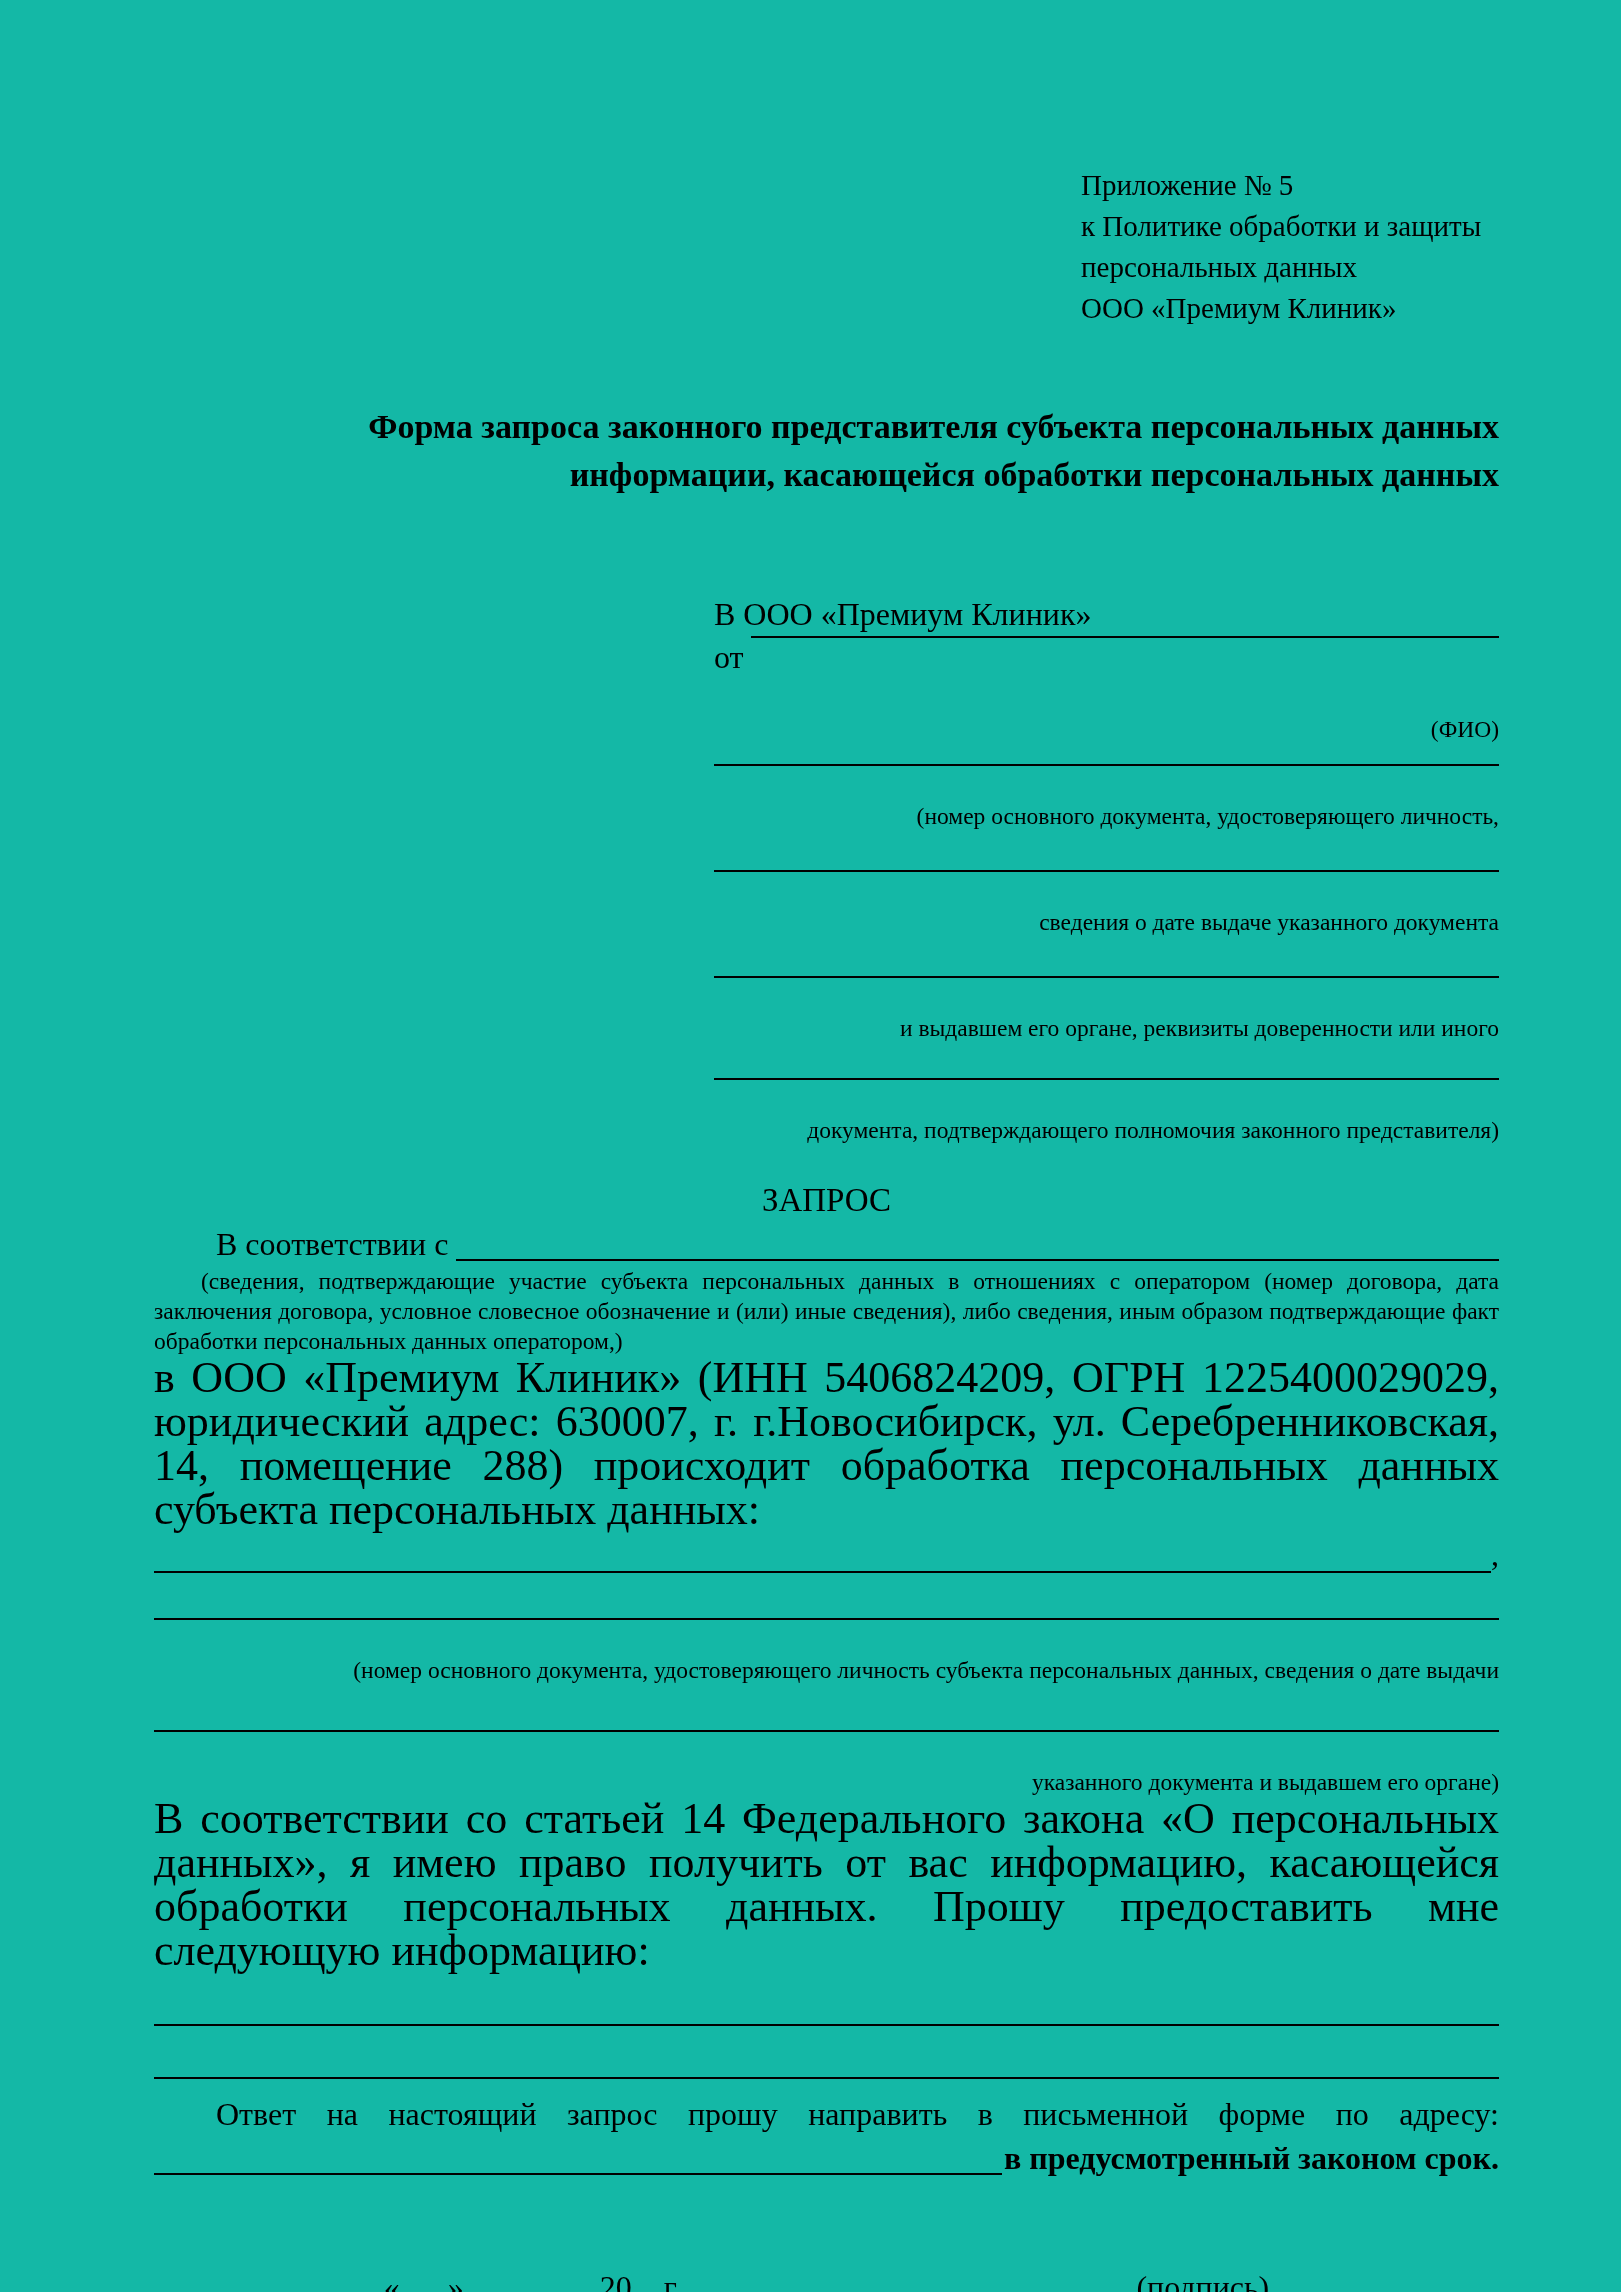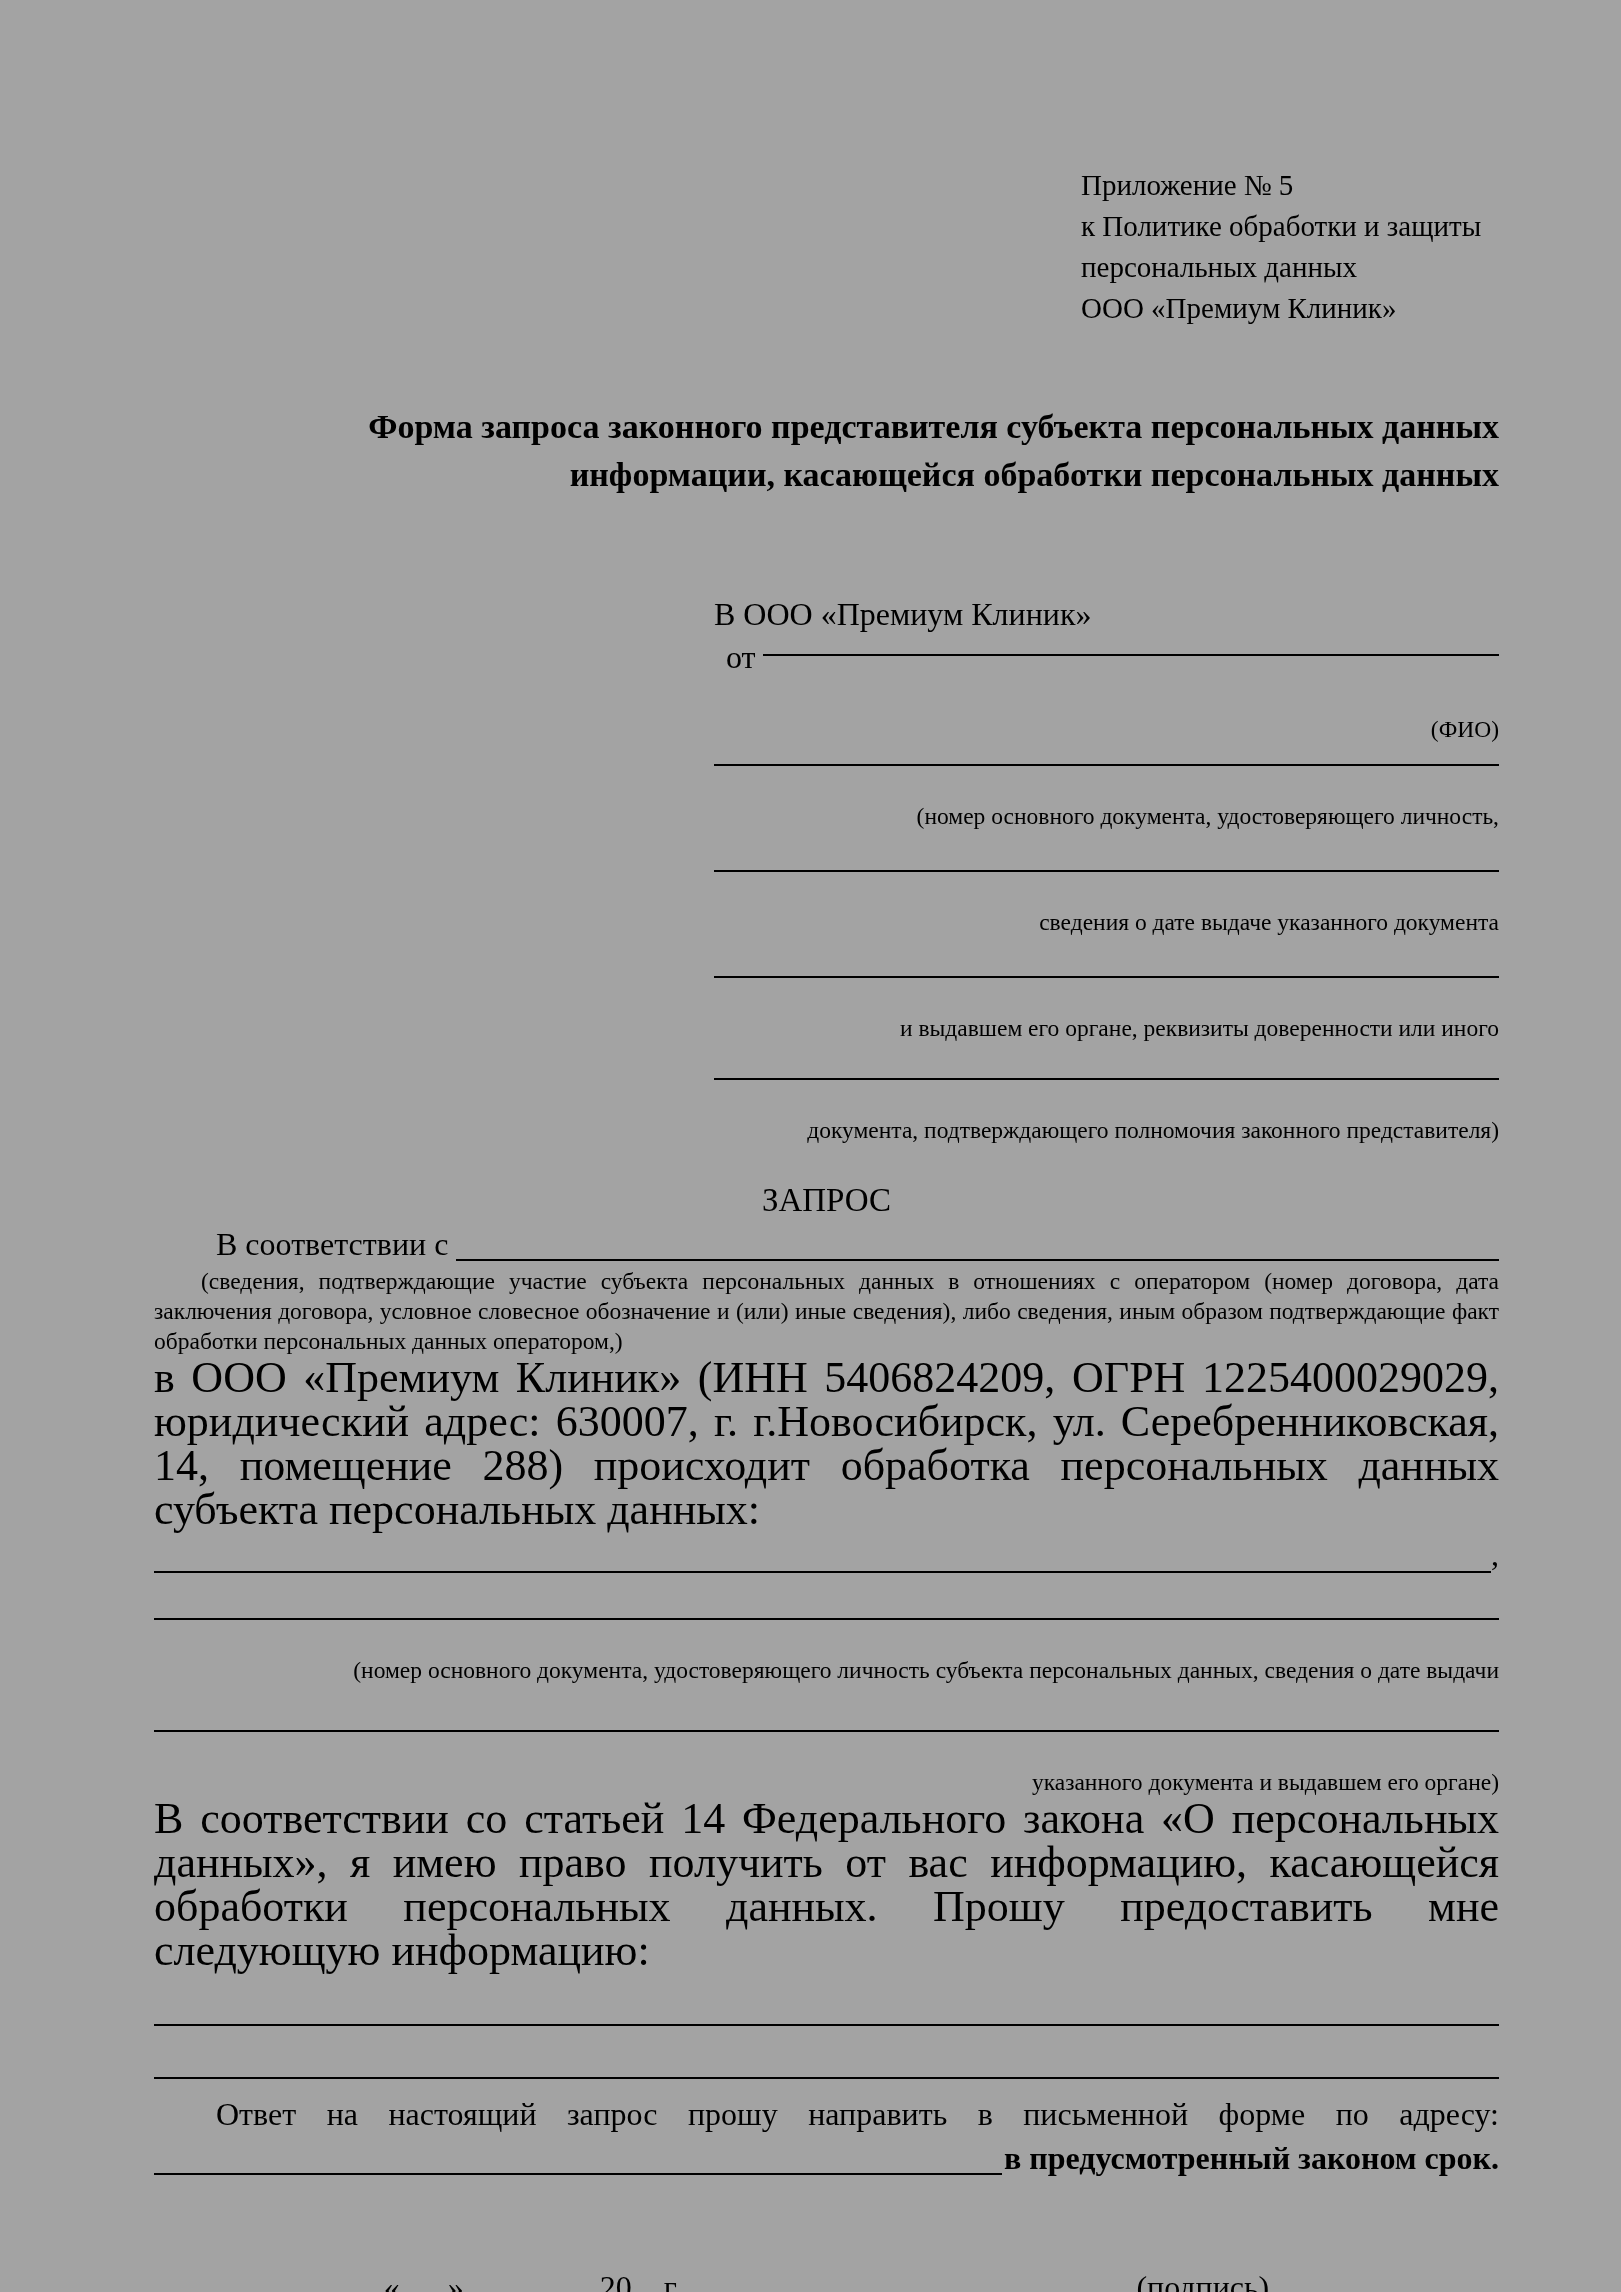--- a/index.html
+++ b/index.html
@@ -1,31 +1,31 @@
 <!DOCTYPE html>
 <html lang="ru"><head>
 <meta charset="utf-8">
 <style>
   html,body { margin:0; padding:0; background:#ffffff; }
   .page {
     position:relative;
     width:1621px; height:2293px;
-    background:#a3a3a3;
+    background:#14b8a6;
     color:#000;
     font-family:"Liberation Serif","DejaVu Serif",serif;
     overflow:hidden;
   }
   .content { position:absolute; left:154px; right:122px; top:0; }
 
   .annex { margin-top:165px; margin-left:927px; font-size:29px; line-height:41px; }
 
   .doc-title { margin-top:74px; font-size:34px; font-weight:700; text-align:right; line-height:48px; }
 
   .addr { margin-top:94px; margin-left:560px; font-size:32px; line-height:43px; }
-  .addr-from { display:flex; align-items:center;margin-left:12px; }
+  .addr-from { display:flex; align-items:flex-start; }
   .addr-from .from-label { white-space:nowrap; }
   .fill { border-bottom:2.9px solid #000; }
   .addr-from .fill { flex:1; margin-left:7.8px; margin-bottom:4.9px; }
 
   .caption { font-size:23.5px; line-height:29px; text-align:right;margin-top:36px; }
 
   .field .blank { height:39px; border-bottom:2.9px solid #000; }
   .field.first .blank { height:19.6px; }
   .field.last .blank { height:35px; }
 

